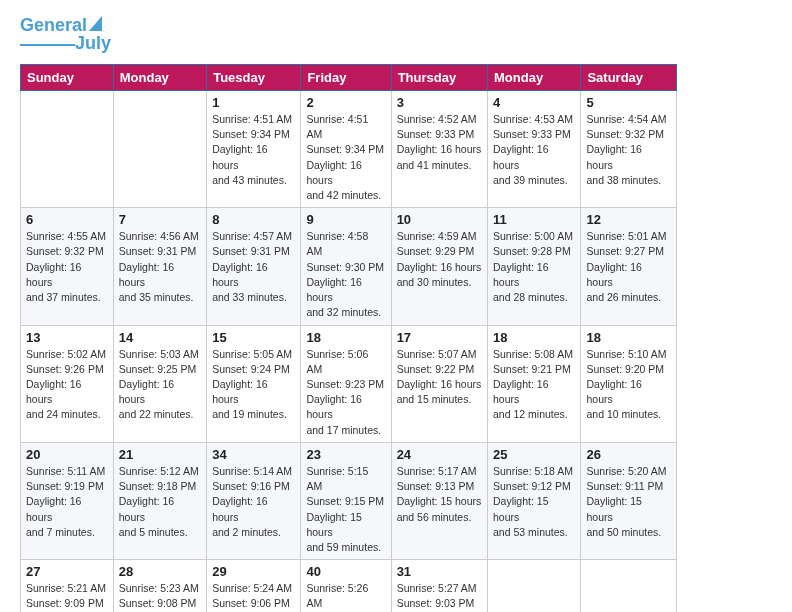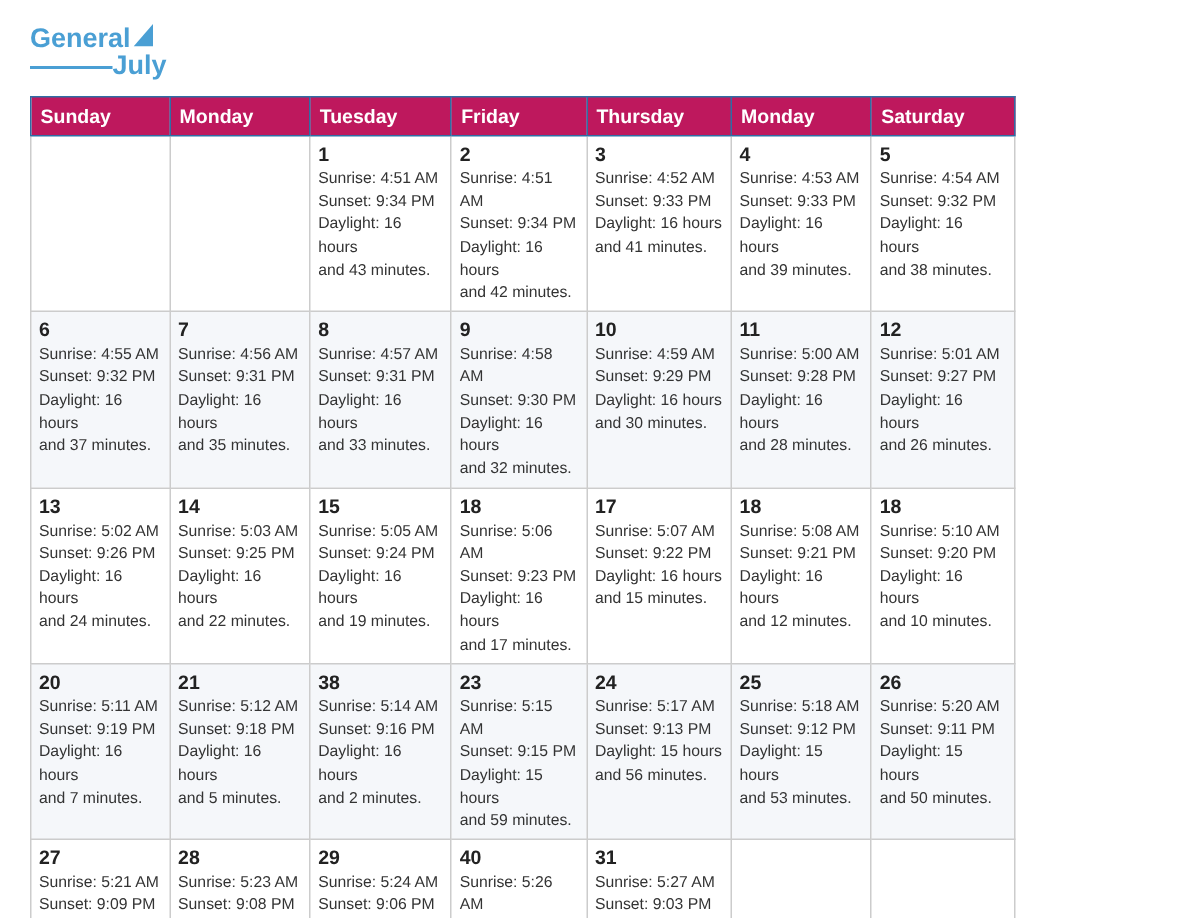--- a/index.html
+++ b/index.html
@@ -222,21 +222,21 @@
         <tr>
           <td>
             <span class="day-num">20</span>
             <div class="day-detail">Sunrise: 5:11 AM<br>Sunset: 9:19 PM<br>Daylight: 16 hours<br>and 7 minutes.</div>
           </td>
           <td>
             <span class="day-num">21</span>
             <div class="day-detail">Sunrise: 5:12 AM<br>Sunset: 9:18 PM<br>Daylight: 16 hours<br>and 5 minutes.</div>
           </td>
           <td>
-            <span class="day-num">38</span>
+            <span class="day-num">34</span>
             <div class="day-detail">Sunrise: 5:14 AM<br>Sunset: 9:16 PM<br>Daylight: 16 hours<br>and 2 minutes.</div>
           </td>
           <td>
             <span class="day-num">23</span>
             <div class="day-detail">Sunrise: 5:15 AM<br>Sunset: 9:15 PM<br>Daylight: 15 hours<br>and 59 minutes.</div>
           </td>
           <td>
             <span class="day-num">24</span>
             <div class="day-detail">Sunrise: 5:17 AM<br>Sunset: 9:13 PM<br>Daylight: 15 hours<br>and 56 minutes.</div>
           </td>

